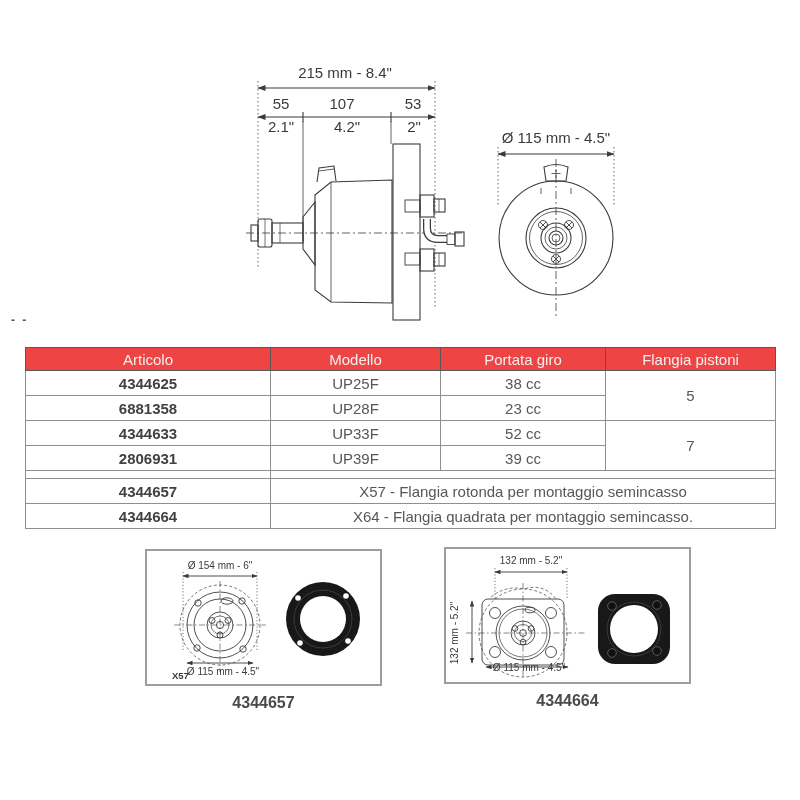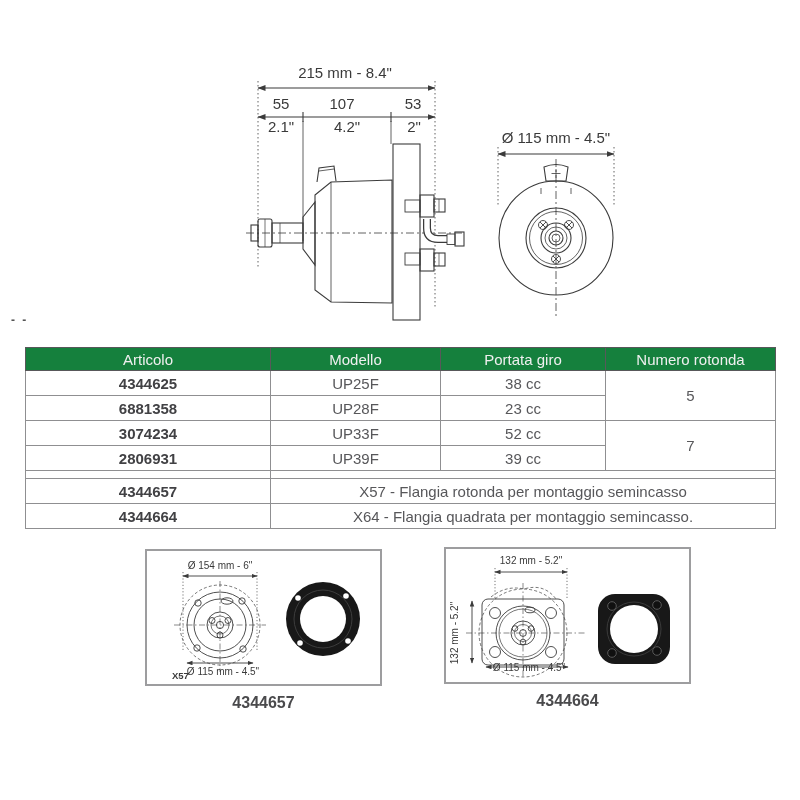--- a/index.html
+++ b/index.html
@@ -8,21 +8,21 @@
     font-family:"Liberation Sans",sans-serif;color:#4a4a4c;overflow:hidden;
   }
   .abs{position:absolute;}
   svg text{font-family:"Liberation Sans",sans-serif;fill:#3a3a3a;}
   
   .stray{left:11px;top:313px;font-size:12px;font-weight:bold;color:#555;letter-spacing:2px;}
   
   .table-wrap{left:25px;top:347px;width:750px;}
   table{border-collapse:collapse;width:750px;table-layout:fixed;font-size:15px;border:1px solid #7d7d7f;}
   td{border:1px solid #8f8f91;text-align:center;vertical-align:middle;padding:0;height:24px;color:#57575a;}
-  tr.hdr td{background:#15803d;color:#f0f0f0;border-color:#58585a;height:22px;font-size:15px;}
+  tr.hdr td{background:#ef4444;color:#f0f0f0;border-color:#58585a;height:22px;font-size:15px;}
   td.art{font-weight:bold;color:#414144;margin-top:36px;}
   tr.thin td{height:7px;}
   
   .fbox{position:absolute;border:2px solid #9d9d9f;background:#fff;}
   .fbox-left{left:145px;top:549px;width:233px;height:133px;}
   .fbox-right{left:444px;top:547px;width:243px;height:133px;}
   .flabel{position:absolute;font-weight:bold;font-size:16px;color:#4a4a4c;text-align:center;}
   .flabel-left{left:145px;top:694px;width:237px;}
   .flabel-right{left:444px;top:692px;width:247px;}
 </style>
@@ -140,35 +140,35 @@
         <col style="width:245px">
         <col style="width:170px">
         <col style="width:165px">
         <col style="width:170px">
       </colgroup>
     <tbody>
         <tr class="hdr">
       <td>Articolo</td>
       <td>Modello</td>
       <td>Portata giro</td>
-      <td>Numero rotonda</td>
+      <td>Flangia pistoni</td>
     </tr>
     <tr>
       <td class="art">4344625</td>
       <td>UP25F</td>
       <td>38 cc</td>
       <td rowspan="2">5</td>
     </tr>
     <tr>
       <td class="art">6881358</td>
       <td>UP28F</td>
       <td>23 cc</td>
     </tr>
     <tr>
-      <td class="art">3074234</td>
+      <td class="art">4344633</td>
       <td>UP33F</td>
       <td>52 cc</td>
       <td rowspan="2">7</td>
     </tr>
     <tr>
       <td class="art">2806931</td>
       <td>UP39F</td>
       <td>39 cc</td>
     </tr>
     <tr class="thin">

